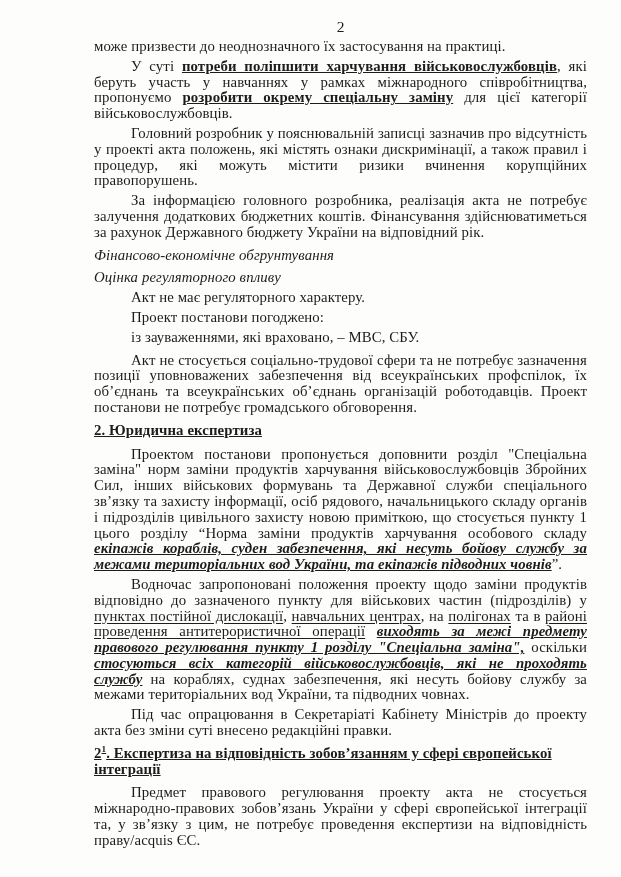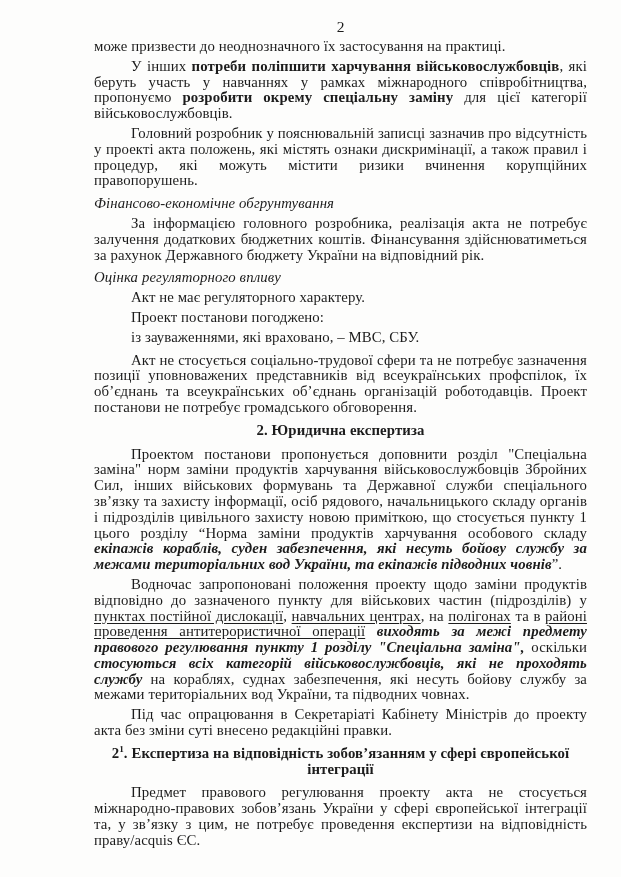--- a/index.html
+++ b/index.html
@@ -33,47 +33,47 @@
   }
   .doc-body p.indent { text-indent: 37px; }
   .doc-body p.gap    { margin-top: 7px; }
   .doc-body p.heading-italic {
     margin-top: 7px;
     text-align: left;
   }
   .doc-body p.heading-bold {
     margin-top: 7px;
     margin-bottom: 8px;
-    text-align: center;
+    text-align: left;
   }
-  .run-b { font-weight: bold; }
+  .run-b { font-weight: bold; text-decoration: underline; }
   .run-i { font-style: italic; }
   .run-u { text-decoration: underline; text-underline-offset: 2px; }
   sup.run-sup {
     font-size: 0.62em;
     line-height: 0;
     vertical-align: super;
   }
 </style>
 </head>
 <body>
 
 <div class="page">
   <div class="page-number">2</div>
   <div class="doc-body" id="doc-body">
       <p class="block para"><span>може призвести до неоднозначного їх застосування на практиці.</span></p>
-      <p class="block para indent"><span>У інших </span><span class="run-b">потреби поліпшити харчування військовослужбовців</span><span>, які беруть участь у навчаннях у рамках міжнародного співробітництва, пропонуємо </span><span class="run-b">розробити окрему спеціальну заміну</span><span> для цієї категорії військовослужбовців.</span></p>
+      <p class="block para indent"><span>У суті </span><span class="run-b">потреби поліпшити харчування військовослужбовців</span><span>, які беруть участь у навчаннях у рамках міжнародного співробітництва, пропонуємо </span><span class="run-b">розробити окрему спеціальну заміну</span><span> для цієї категорії військовослужбовців.</span></p>
       <p class="block para indent"><span>Головний розробник у пояснювальній записці зазначив про відсутність у проекті акта положень, які містять ознаки дискримінації, а також правил і процедур, які можуть містити ризики вчинення корупційних правопорушень.</span></p>
+      <p class="block para indent"><span>За інформацією головного розробника, реалізація акта не потребує залучення додаткових бюджетних коштів. Фінансування здійснюватиметься за рахунок Державного бюджету України на відповідний рік.</span></p>
       <p class="block heading-italic"><span class="run-i">Фінансово-економічне обгрунтування</span></p>
-      <p class="block para indent"><span>За інформацією головного розробника, реалізація акта не потребує залучення додаткових бюджетних коштів. Фінансування здійснюватиметься за рахунок Державного бюджету України на відповідний рік.</span></p>
       <p class="block heading-italic"><span class="run-i">Оцінка регуляторного впливу</span></p>
       <p class="block para indent"><span>Акт не має регуляторного характеру.</span></p>
       <p class="block para indent"><span>Проект постанови погоджено:</span></p>
       <p class="block para indent"><span>із зауваженнями, які враховано, – МВС, СБУ.</span></p>
-      <p class="block para indent gap"><span>Акт не стосується соціально-трудової сфери та не потребує зазначення позиції уповноважених представників від всеукраїнських профспілок, їх об’єднань та всеукраїнських об’єднань організацій роботодавців. Проект постанови не потребує громадського обговорення.</span></p>
+      <p class="block para indent gap"><span>Акт не стосується соціально-трудової сфери та не потребує зазначення позиції уповноважених забезпечення від всеукраїнських профспілок, їх об’єднань та всеукраїнських об’єднань організацій роботодавців. Проект постанови не потребує громадського обговорення.</span></p>
       <p class="block heading-bold"><span class="run-b">2. Юридична експертиза</span></p>
       <p class="block para indent"><span>Проектом постанови пропонується доповнити розділ "Спеціальна заміна" норм заміни продуктів харчування військовослужбовців Збройних Сил, інших військових формувань та Державної служби спеціального зв’язку та захисту інформації, осіб рядового, начальницького складу органів і підрозділів цивільного захисту новою приміткою, що стосується пункту 1 цього розділу “Норма заміни продуктів харчування особового складу </span><span class="run-b run-i">екіпажів кораблів, суден забезпечення, які несуть бойову службу за межами територіальних вод України, та екіпажів підводних човнів</span><span>”.</span></p>
       <p class="block para indent"><span>Водночас запропоновані положення проекту щодо заміни продуктів відповідно до зазначеного пункту для військових частин (підрозділів) у </span><span class="run-u">пунктах постійної дислокації</span><span>, </span><span class="run-u">навчальних центрах</span><span>, на </span><span class="run-u">полігонах</span><span> та в </span><span class="run-u">районі проведення антитерористичної операції</span><span> </span><span class="run-b run-i">виходять за межі предмету правового регулювання пункту 1 розділу "Спеціальна заміна",</span><span> оскільки </span><span class="run-b run-i">стосуються всіх категорій військовослужбовців, які не проходять службу</span><span> на кораблях, суднах забезпечення, які несуть бойову службу за межами територіальних вод України, та підводних човнах.</span></p>
       <p class="block para indent"><span>Під час опрацювання в Секретаріаті Кабінету Міністрів до проекту акта без зміни суті внесено редакційні правки.</span></p>
       <p class="block heading-bold"><span class="run-b">2</span><sup class="run-b run-sup">1</sup><span class="run-b">. Експертиза на відповідність зобов’язанням у сфері європейської інтеграції</span></p>
       <p class="block para indent"><span>Предмет правового регулювання проекту акта не стосується міжнародно-правових зобов’язань України у сфері європейської інтеграції та, у зв’язку з цим, не потребує проведення експертизи на відповідність праву/acquis ЄС.</span></p>
     </div>
 </div>
 
 </body></html>

